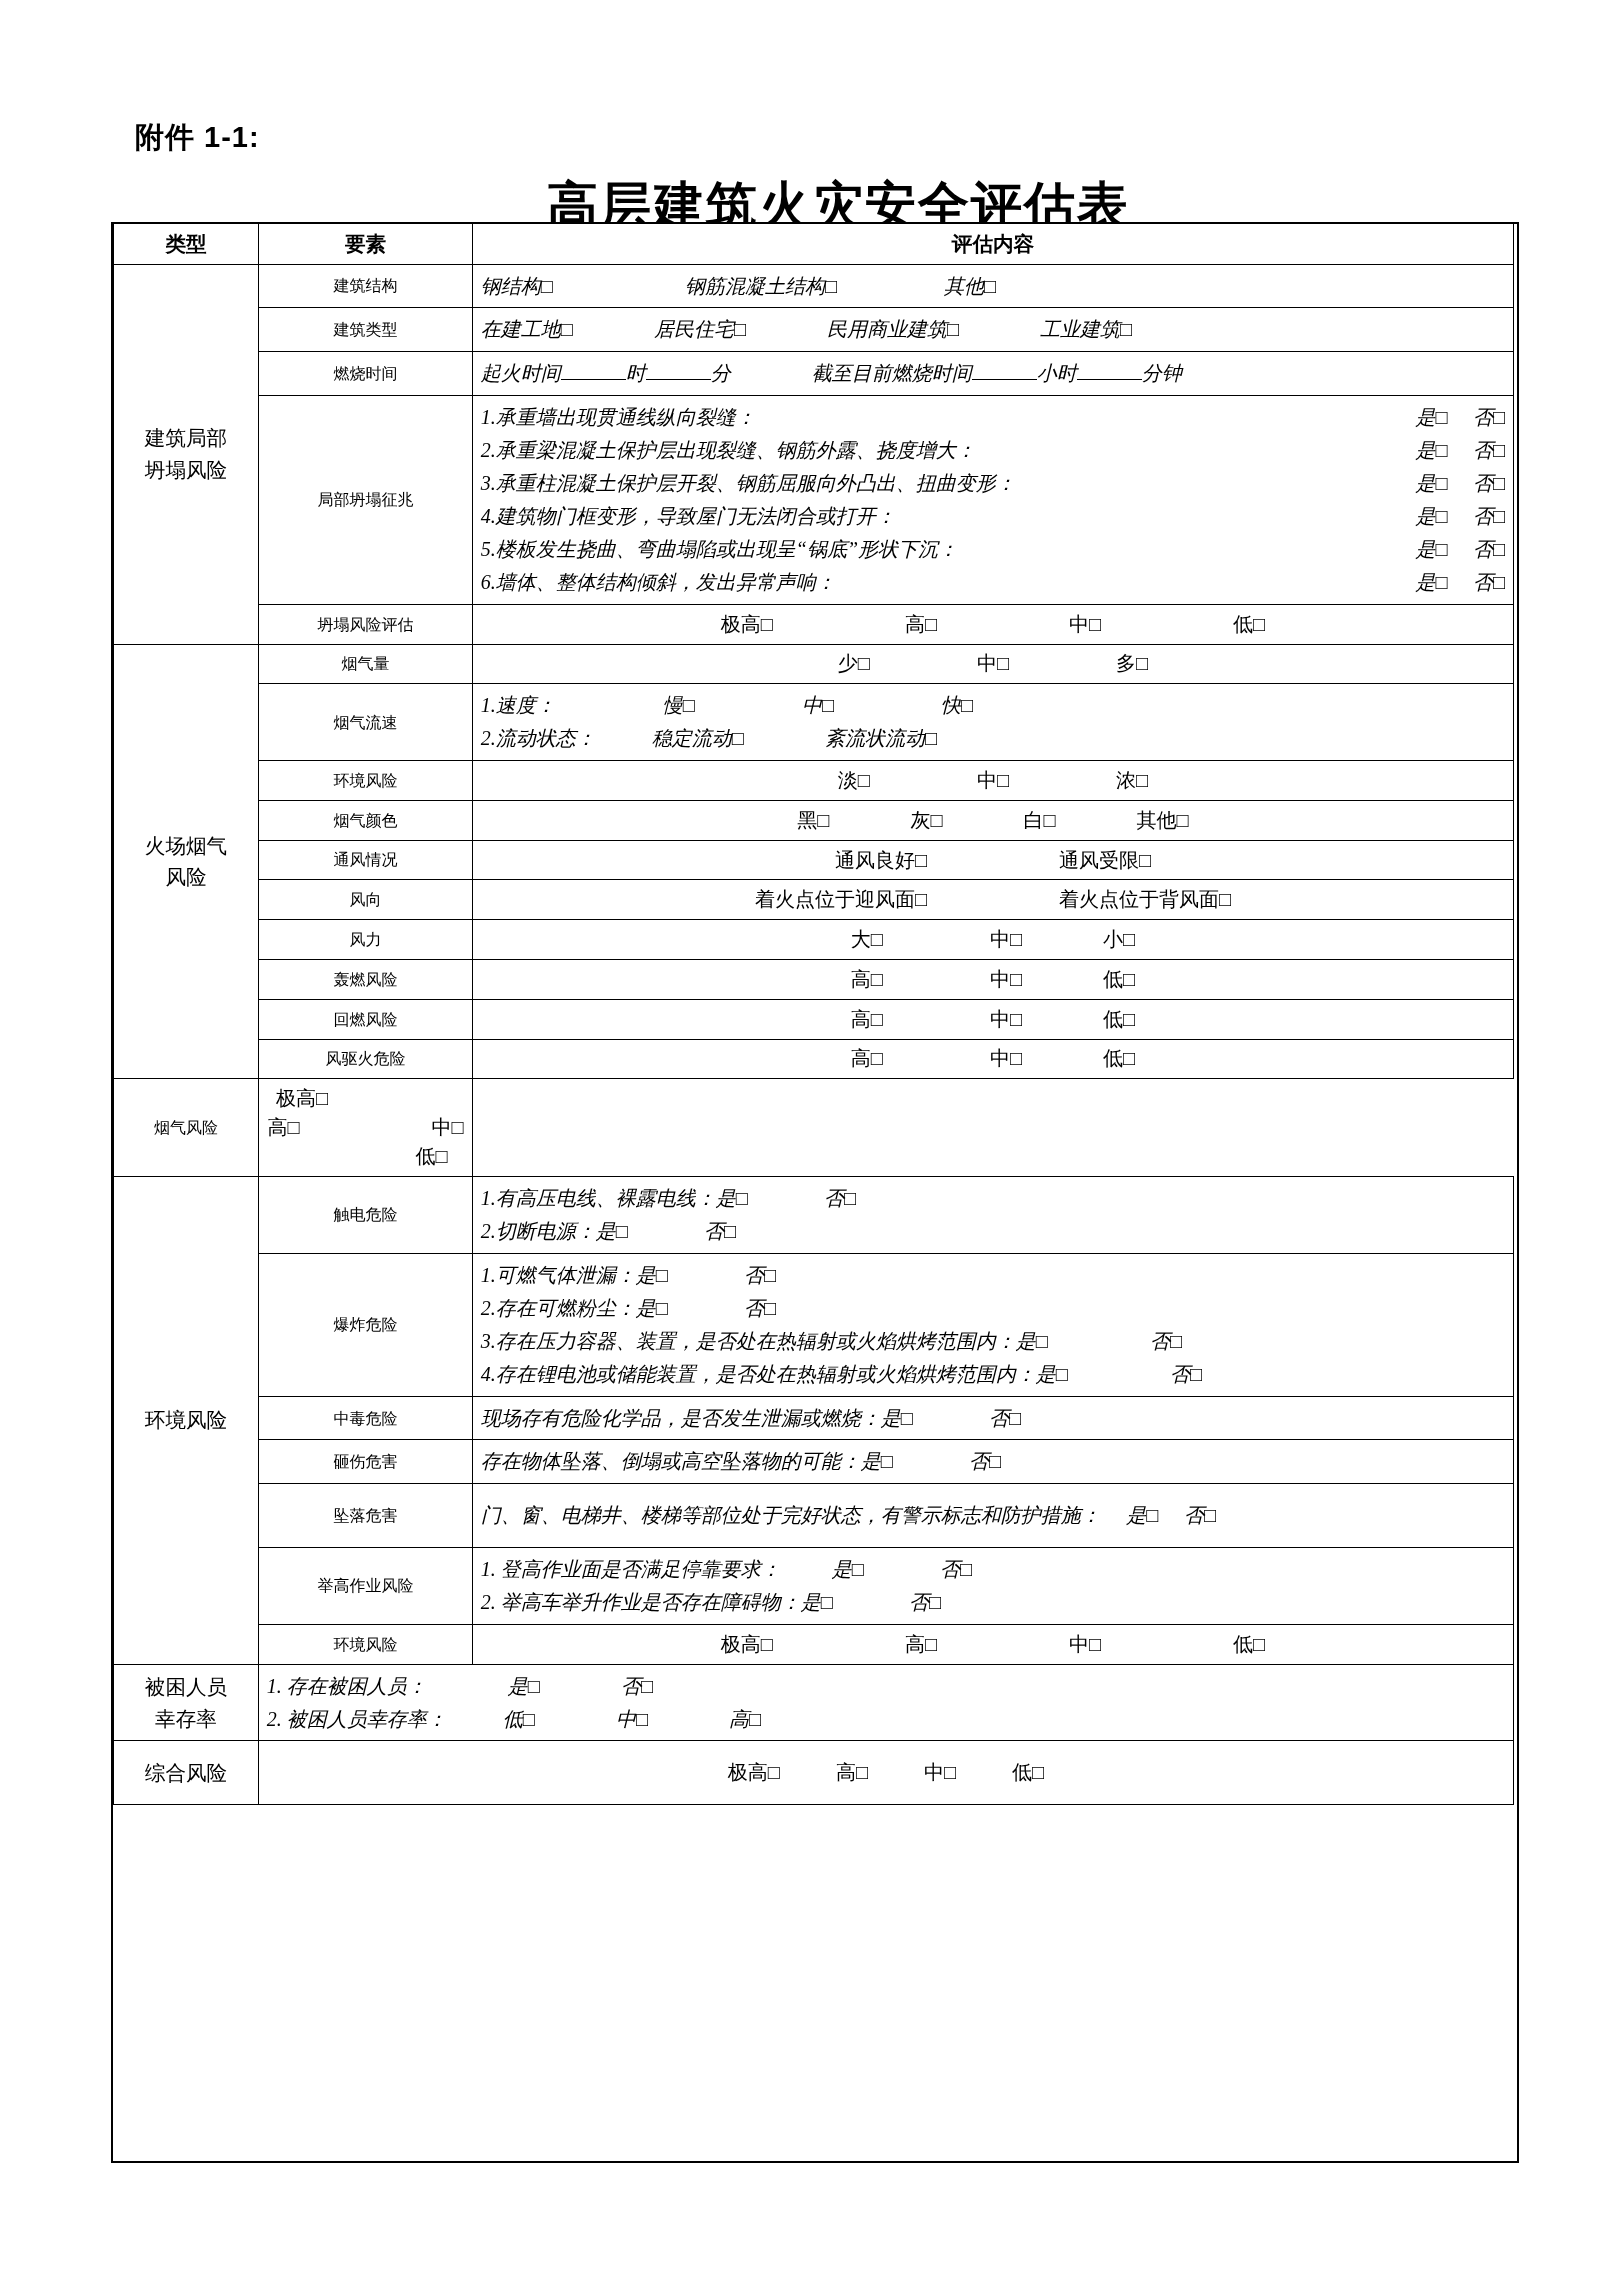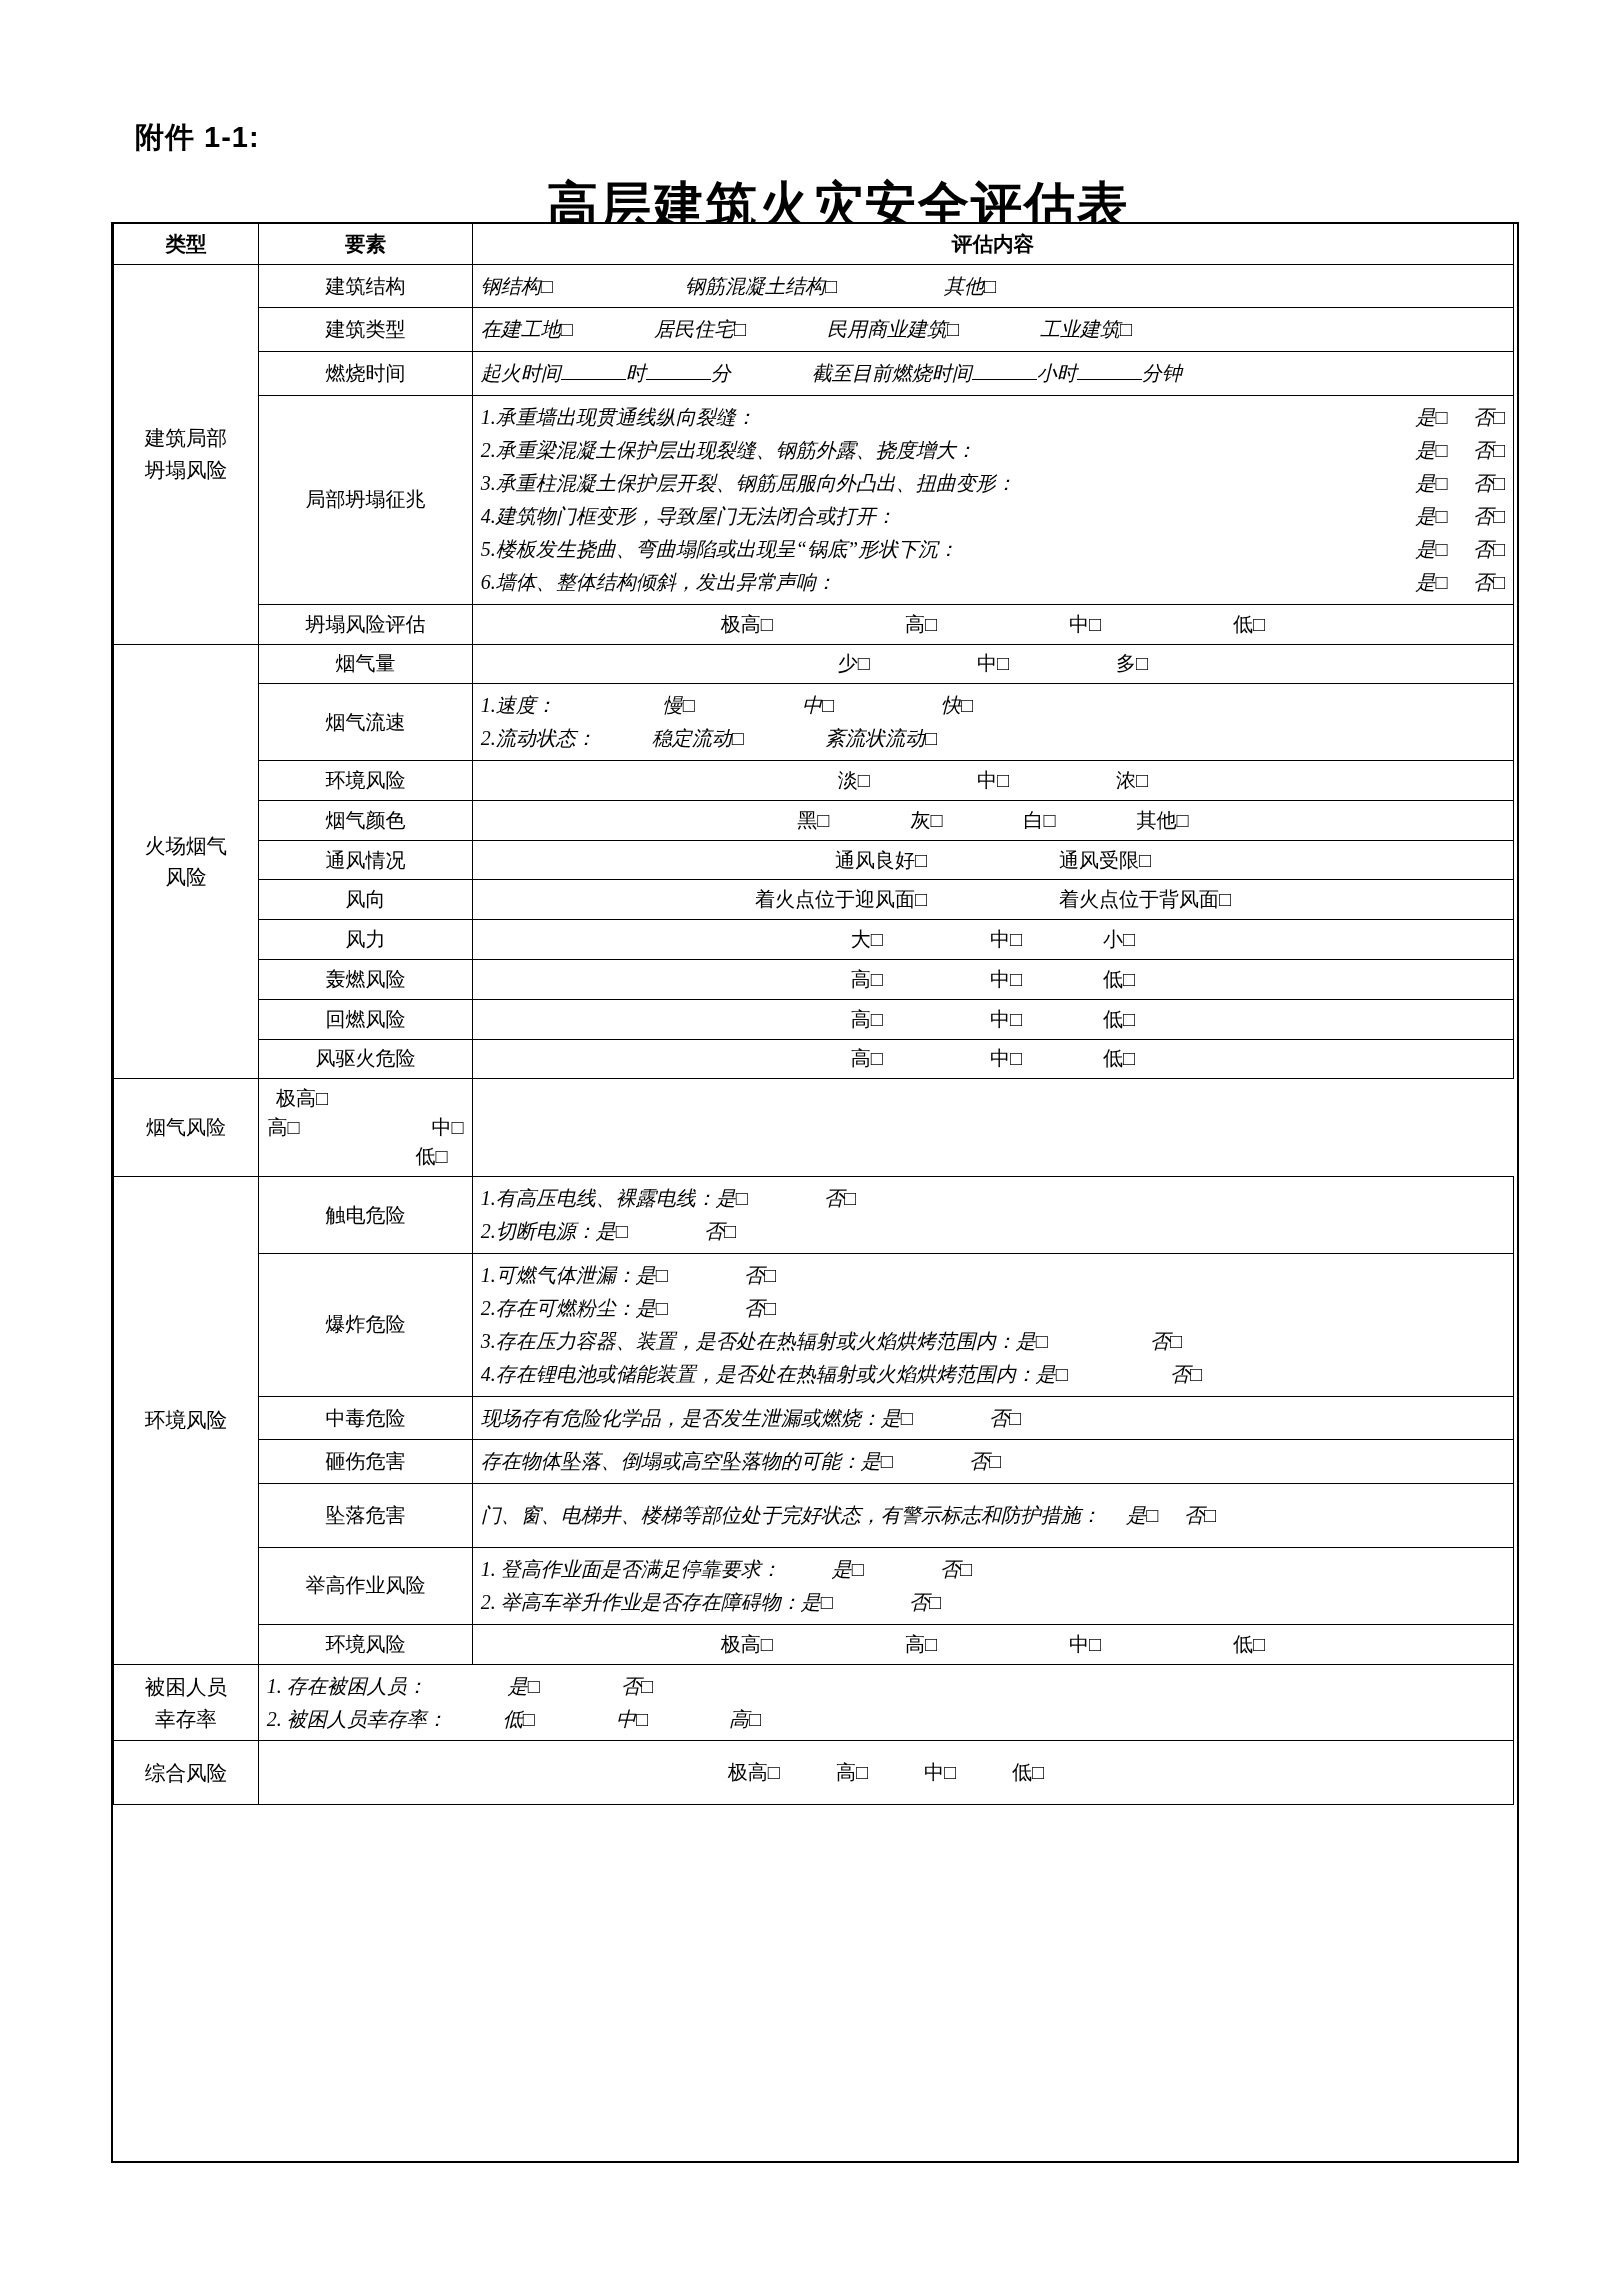--- a/index.html
+++ b/index.html
@@ -85,21 +85,21 @@
   }
   .cat {
     text-align: center;
     font-weight: normal;
     font-family: "Liberation Sans", "DejaVu Sans", sans-serif;
     font-size: 20.6px;
     line-height: 1.55;
   }
   .elem {
     text-align: center;
-    font-size: 20px;
+    font-size: 16px;
   }
   .opts {
     text-align: center;
   }
   .left { text-align: left; }
   .line-item {
     display: block;
     white-space: nowrap;
     padding: 2px 0;
     font-style: italic;

